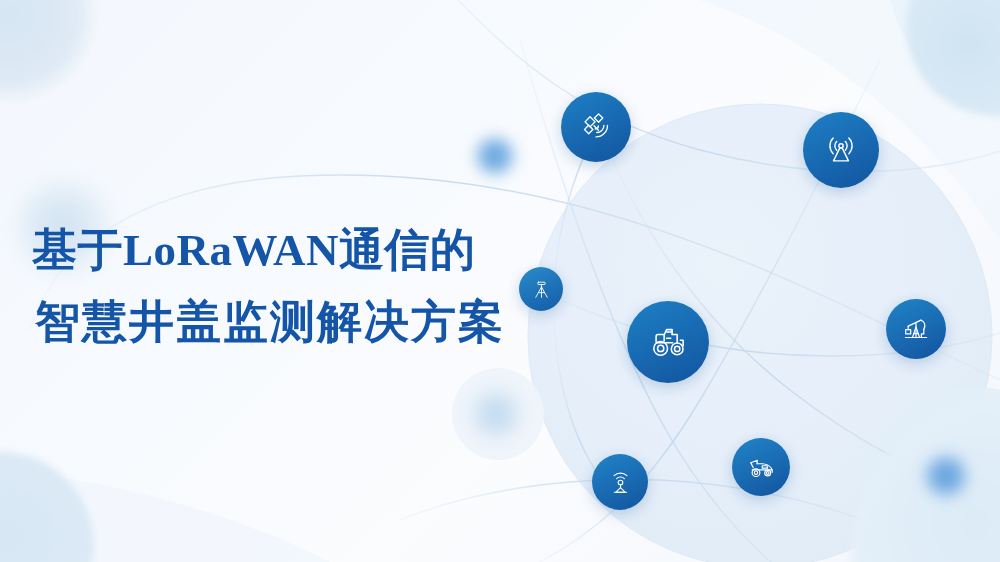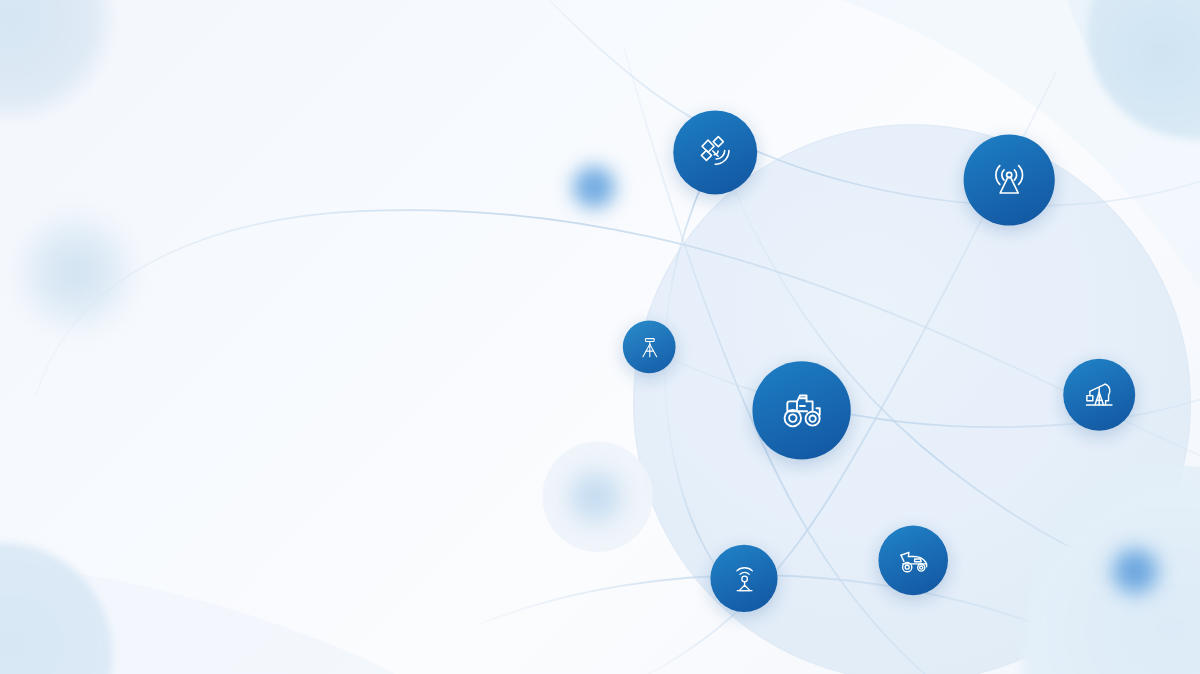--- a/index.html
+++ b/index.html
@@ -184,20 +184,24 @@
     <div class="blob blob-ml"></div>
     <div class="blob blob-bl"></div>
     <div class="blob blob-br-pale"></div>
     <div class="blob blob-tr-pale"></div>
 
     <div class="dot dot-c"></div>
     <div class="dot dot-a"></div>
     <div class="dot dot-b"></div>
   </div>
 
+  <div class="title-block">
+    <div class="title-line title-line-1" style="color: rgb(20, 85, 168);">基于LoRaWAN通信的</div>
+    <div class="title-line title-line-2" style="color: rgb(20, 85, 168);">智慧井盖监测解决方案</div>
+  </div>
 
   <div class="node" id="node-satellite" title="卫星通信" style="width: 70px; height: 70px; left: 561px; top: 92px; background: linear-gradient(155deg, rgb(30, 128, 197) 0%, rgb(18, 84, 159) 100%);">
     <svg viewBox="0 0 48 48" width="38" height="38">
       <rect x="12" y="13" width="9" height="9" transform="rotate(-45 16.5 17.5)"></rect>
       <rect x="23.5" y="9" width="7.5" height="7.5" transform="rotate(-45 27.2 12.7)"></rect>
       <rect x="11" y="23.5" width="7.5" height="7.5" transform="rotate(-45 14.7 27.2)"></rect>
       <path d="M21.5 22.5 L27 28"></path>
       <path d="M25 31 a9 9 0 0 0 9 -9"></path>
       <path d="M24 36.5 a14.5 14.5 0 0 0 14.5 -14.5"></path>
       <path d="M23 26.5 a4 4 0 0 0 4 -4"></path>

